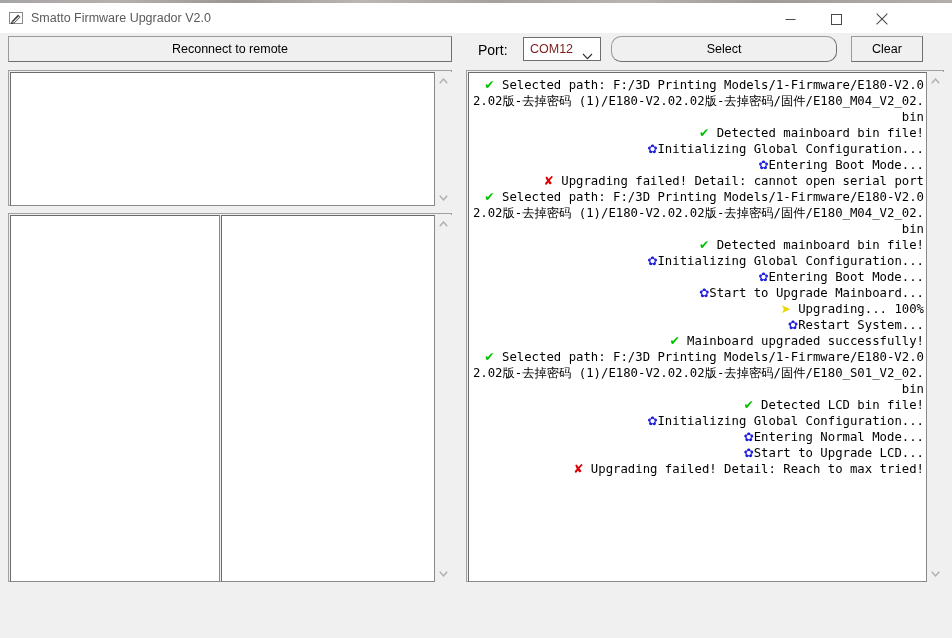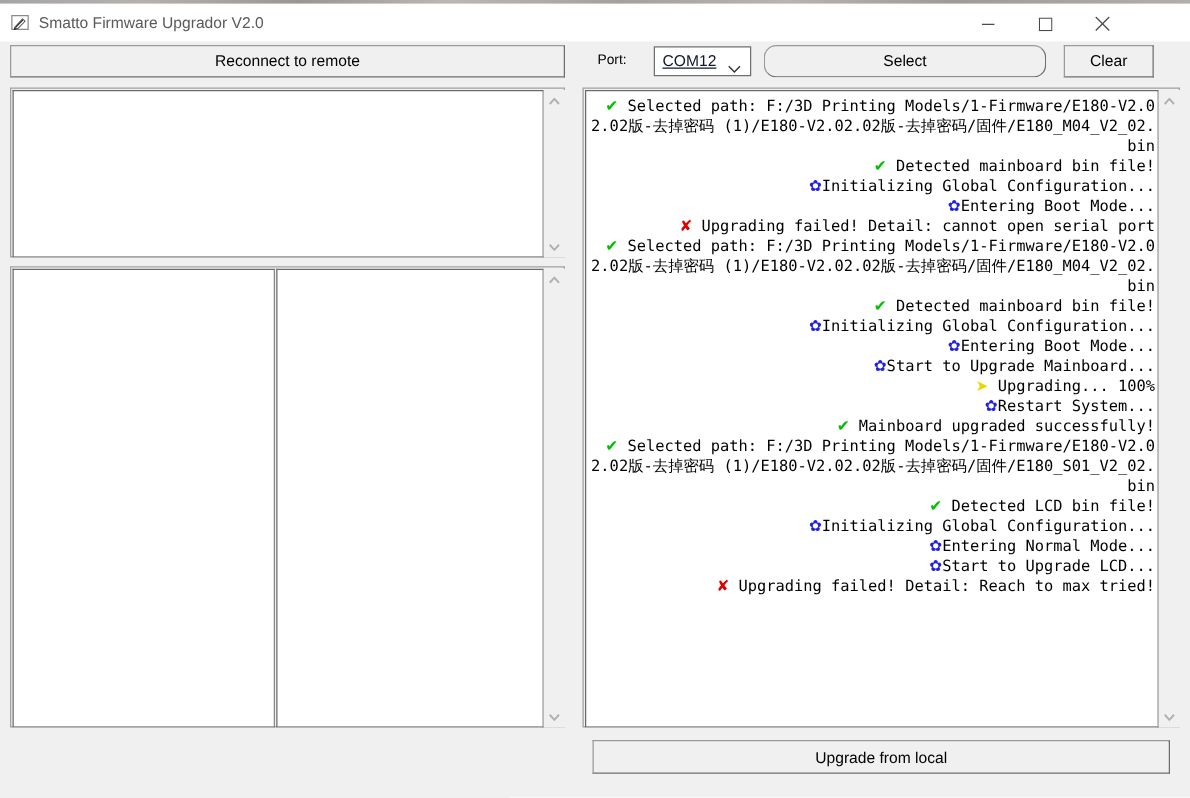--- a/index.html
+++ b/index.html
@@ -87,39 +87,38 @@
     padding: 12px;
   }
   #reconnect-button {
     position: absolute;
     left: 8px; top: 4px;
     width: 444px; height: 26px;
   }
   #port-label {
     position: absolute;
     left: 478px; top: 10px;
-    font-size: 11px;
+    font-size: 14px;
     color: #000000;
     white-space: nowrap;
   }
   #port-select {
     position: absolute;
     left: 523px; top: 5px;
     width: 78px; height: 24px;
     box-sizing: border-box;
     background: #ffffff;
     border: 1px solid #6e6e6e;
     display: flex;
     align-items: center;
   }
   #port-select-value {
     font-size: 12.5px;
-    color: #0f172a;
+    color: #7f1d1d;
     margin-left: 6px;
-    text-decoration: underline;
   }
   #port-chevron {
     position: absolute;
     right: 7px; top: 8px;
   }
   #select-button {
     position: absolute;
     left: 611px; top: 4px;
     width: 226px; height: 26px; border-radius: 10px;
   }
@@ -318,15 +317,14 @@
           </svg>
       </div>
       <div class="arrow down">
         <svg width="9" height="6" viewBox="0 0 9 6">
             <polyline points="0.8,0.8 4.5,4.9 8.2,0.8" fill="none" stroke="#b0b0b0" stroke-width="1.5"></polyline>
           </svg>
       </div>
     </div>
   </div>
 
-  <button class="w-button" id="upgrade-local-button">Upgrade from local</button>
 
 </div>
 
 </body></html>

